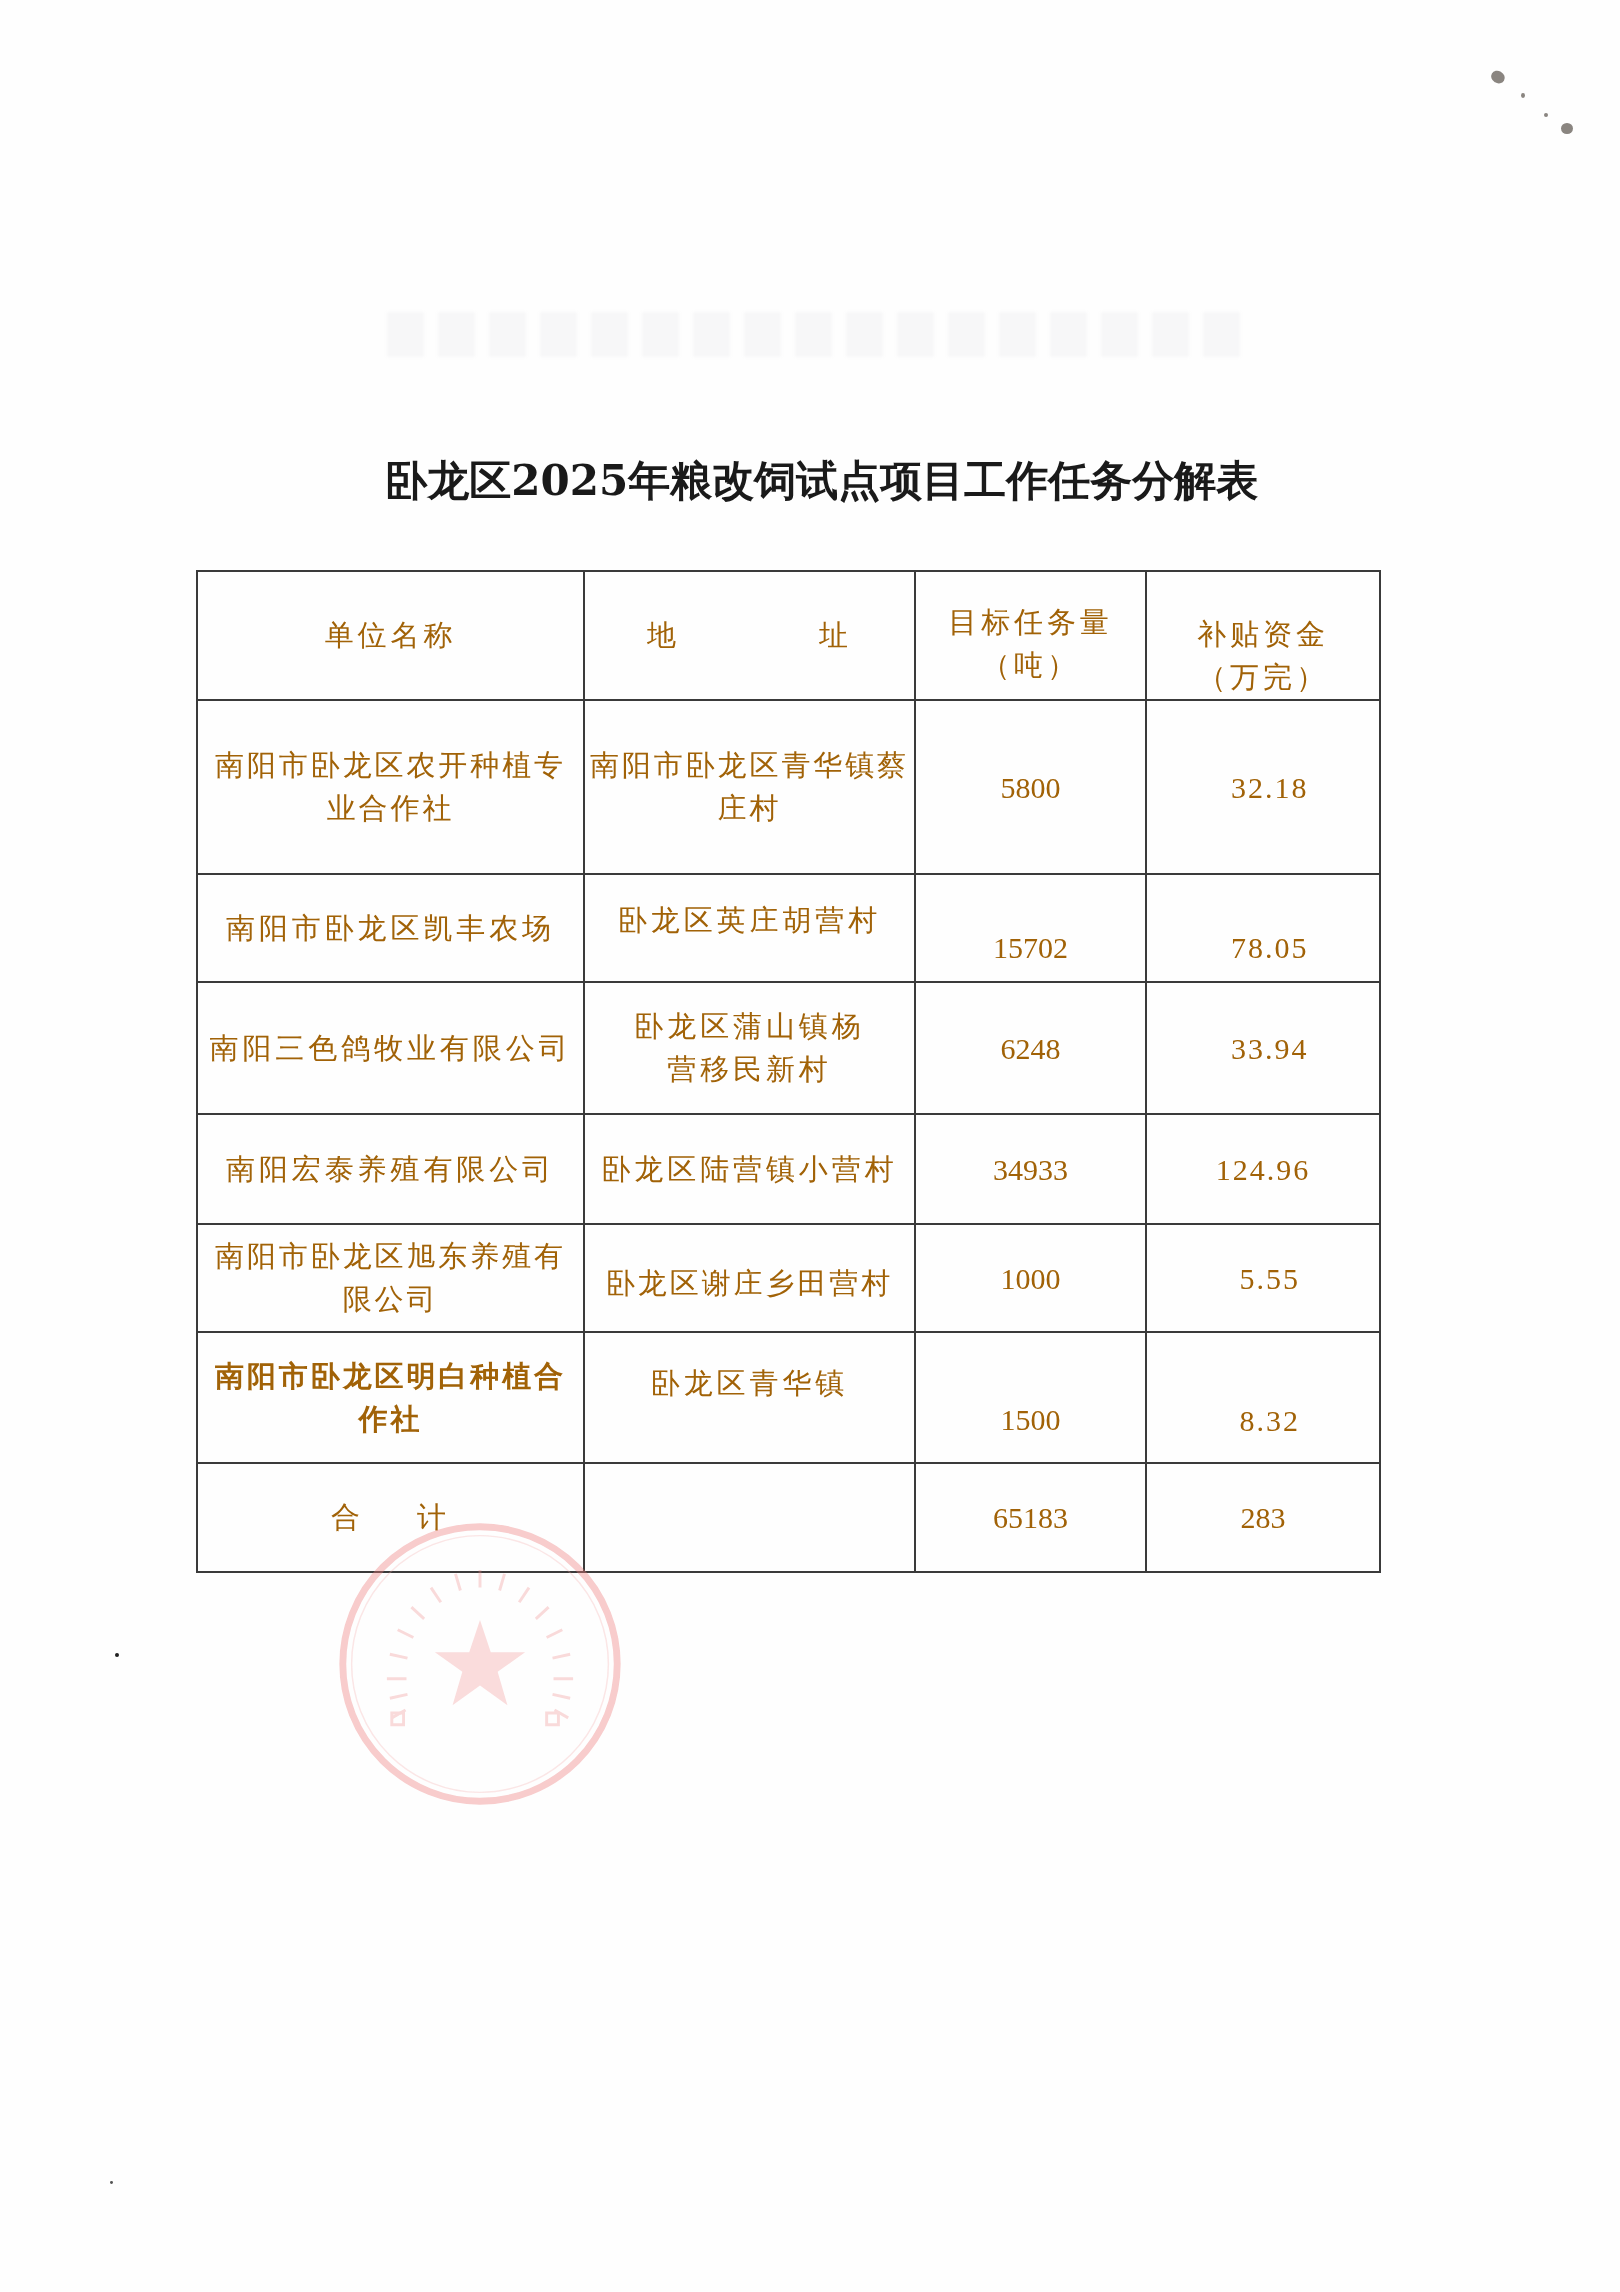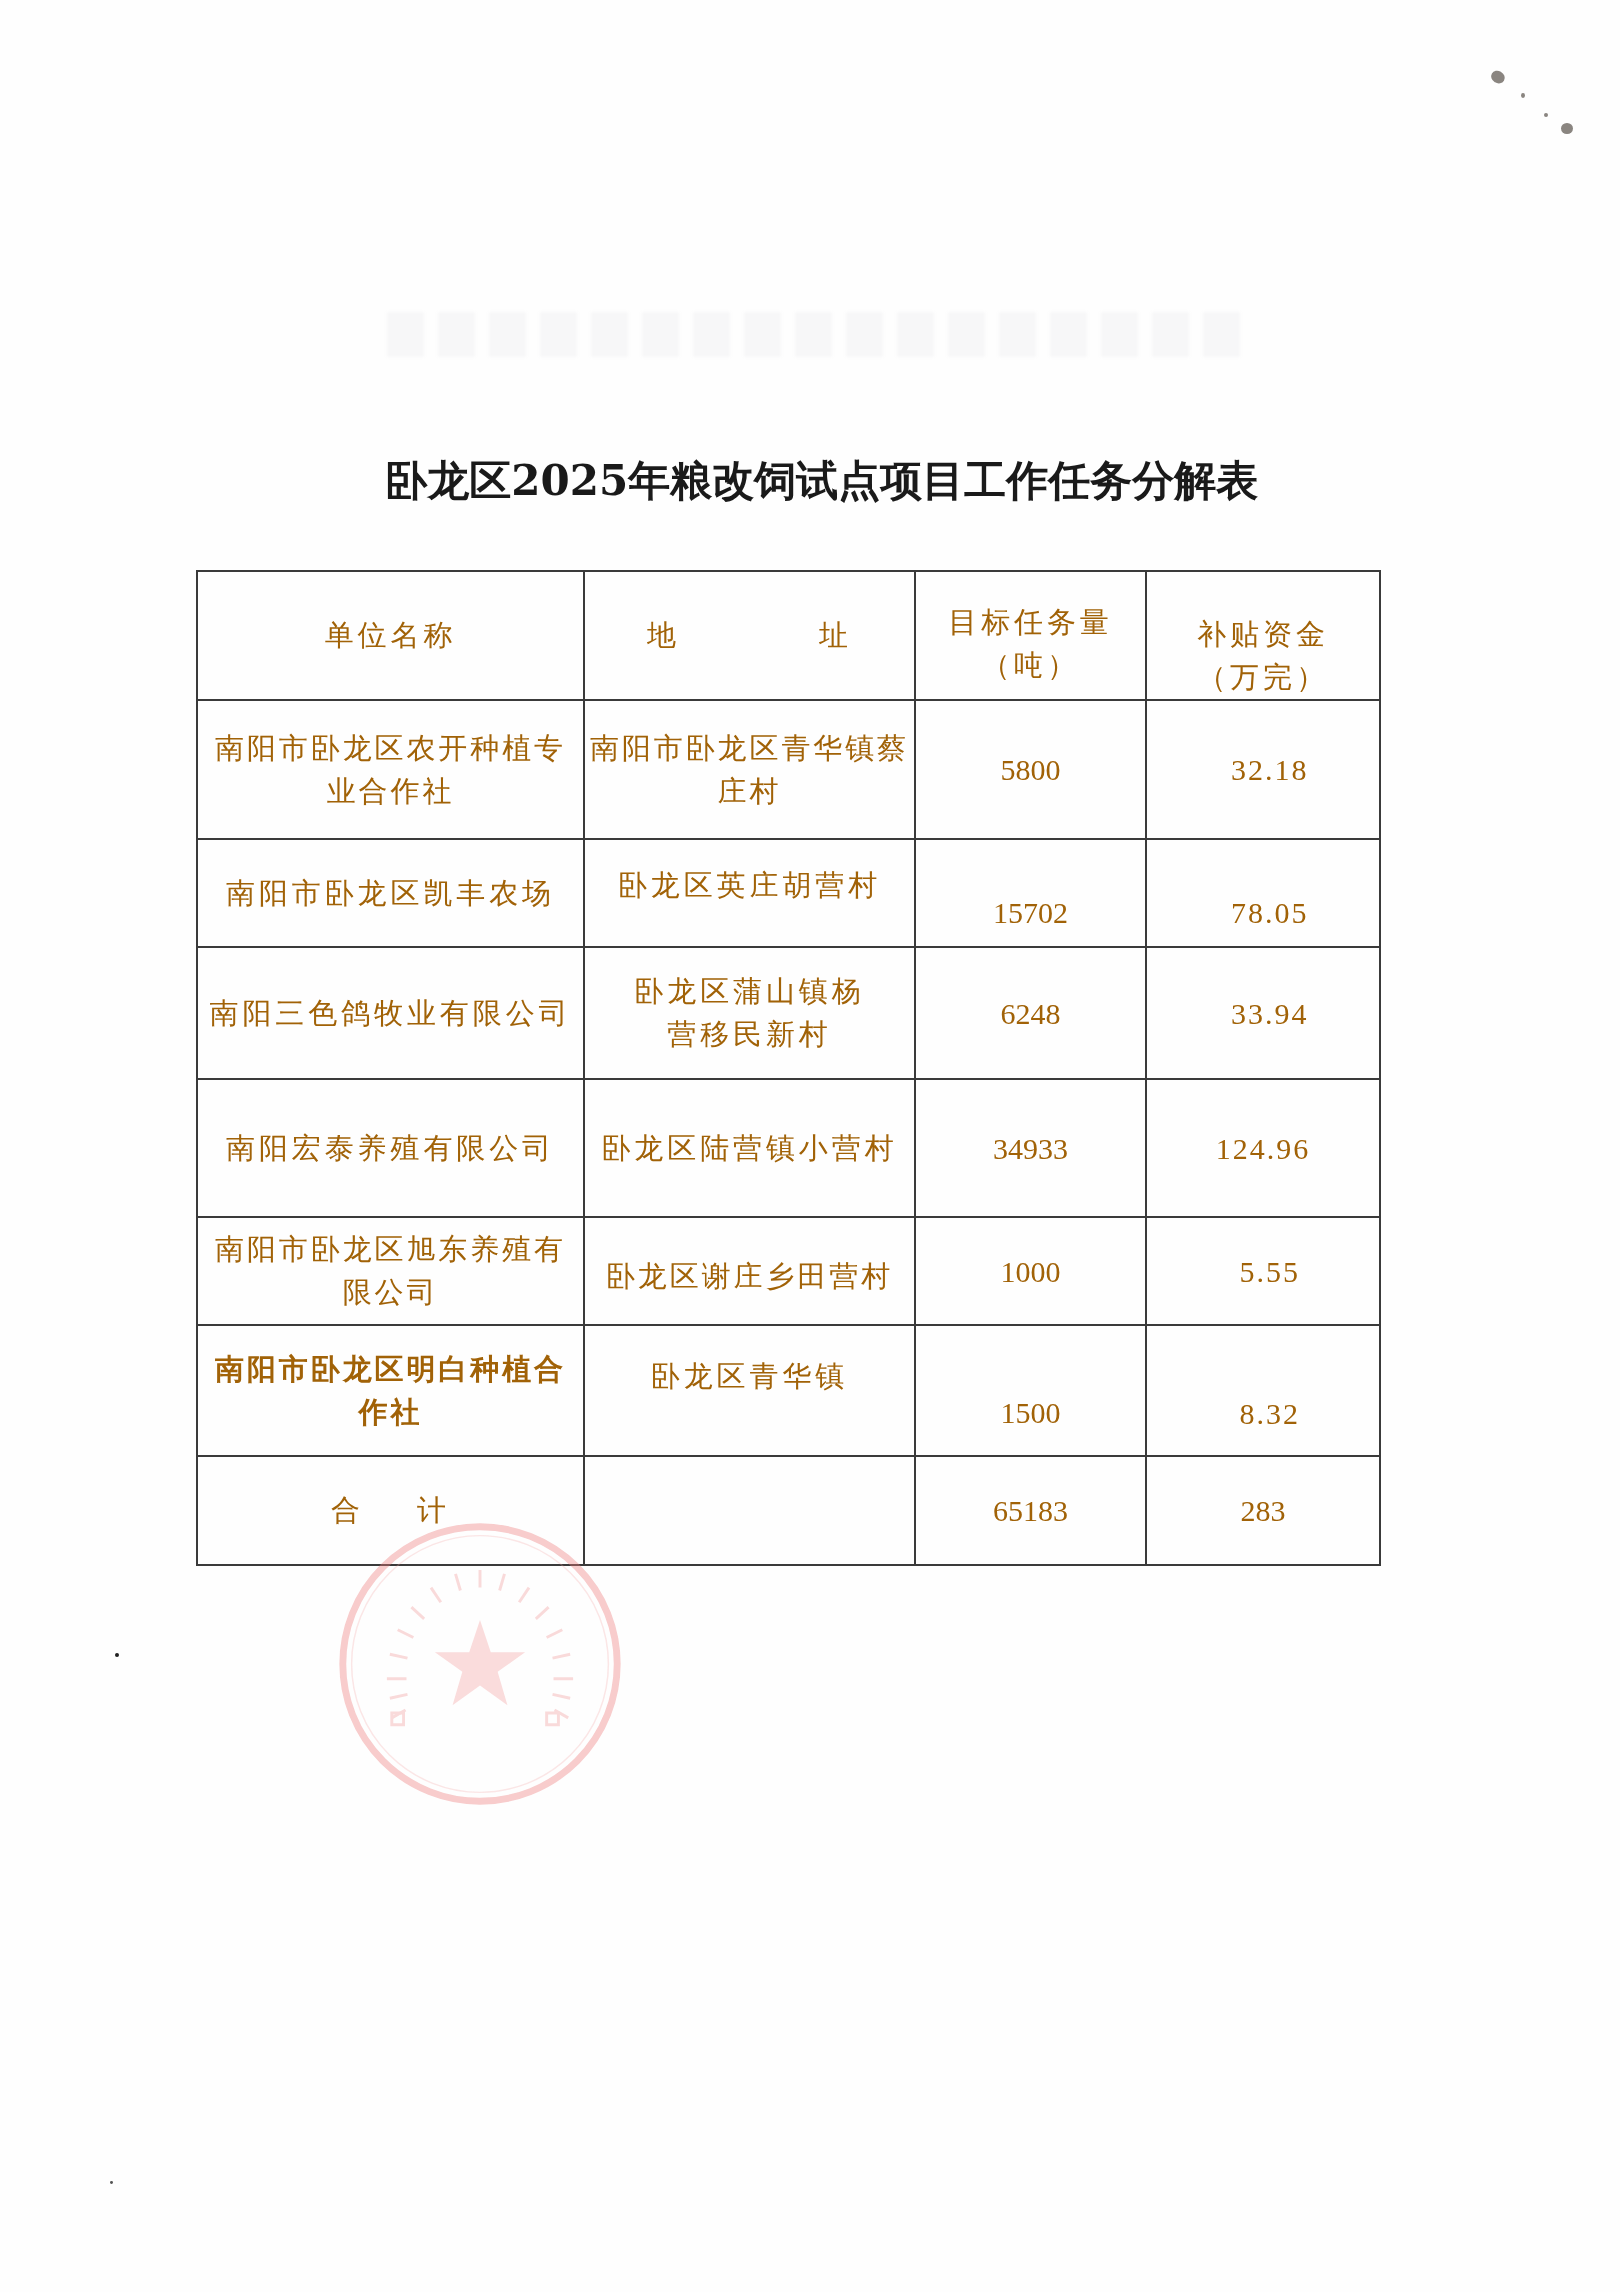--- a/index.html
+++ b/index.html
@@ -72,24 +72,24 @@
     col.c2 { width: 331px; }
     col.c3 { width: 231px; }
     col.c4 { width: 234px; }
     .num {
       font-family: "Liberation Serif", "DejaVu Serif", serif;
       font-size: 30px;
       letter-spacing: 0px !important;
     }
     .num-right-shift { padding-left: 17.6px !important; }
     tr.h-header { height: 128px; }
-    tr.h-r1 { height: 139px; }
+    tr.h-r1 { height: 174px; }
     tr.h-r2 { height: 108px; }
     tr.h-r3 { height: 132px; }
-    tr.h-r4 { height: 138px; }
+    tr.h-r4 { height: 110px; }
     tr.h-r5 { height: 108px; }
     tr.h-r6 { height: 131px; }
     tr.h-total { height: 109px; }
     .addr-top { vertical-align: top !important; padding-top: 37px !important; }
     .addr-mid-up { vertical-align: top !important; padding-top: 41px !important; }
     .hdr-line { display: block; }
     .total-label { letter-spacing: 57px !important; padding-left: 57px !important; }
     .addr-gap { letter-spacing: 57px !important; padding-left: 57px !important; }
 
     .seal {

